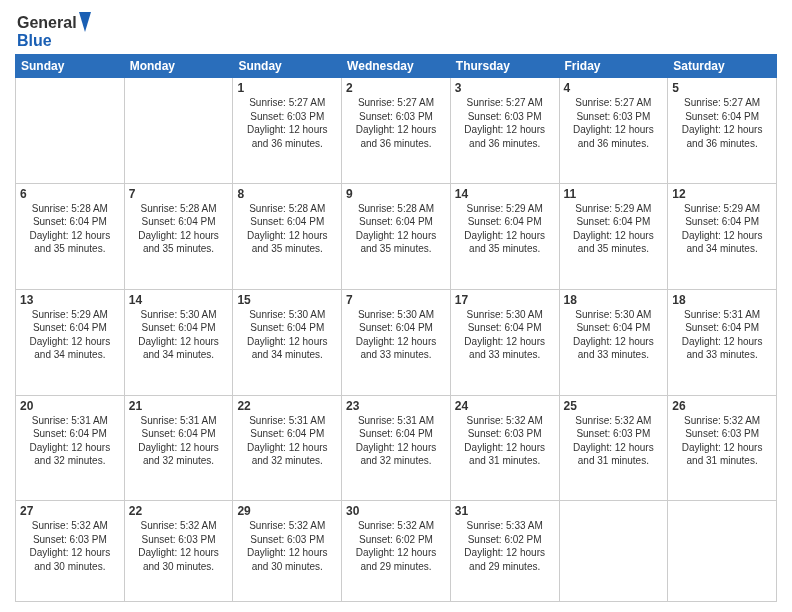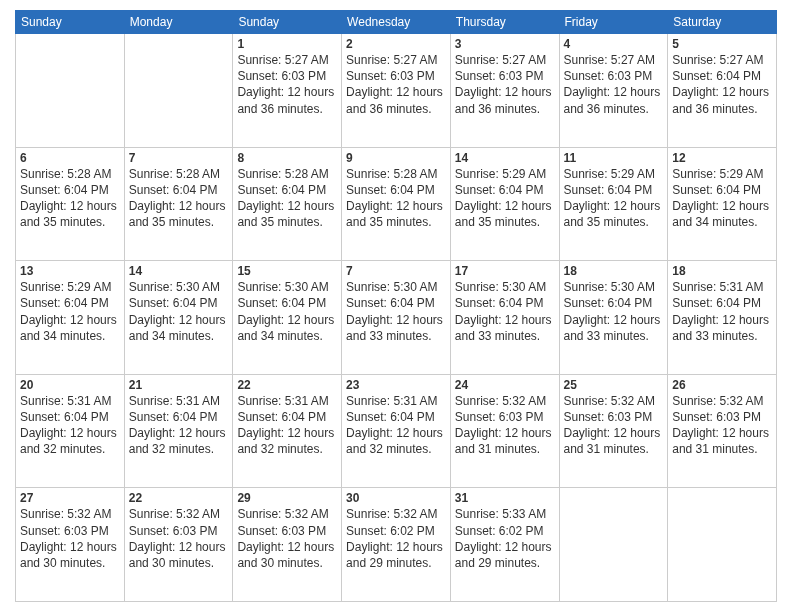--- a/index.html
+++ b/index.html
@@ -52,49 +52,63 @@
       border-collapse: collapse;
       width: 100%;
       flex: 1;
     }
     .calendar th {
       background: #2a6ebb;
       color: #fff;
       text-align: left;
       padding: 4px 5px;
       font-size: 12px;
-      font-weight: normal;
+      font-weight: bold;
       border: 1px solid #2a6ebb;
     }
     .calendar td {
       border: 1px solid #ccc;
       vertical-align: top;
       padding: 3px 4px;
       width: calc(100% / 7);
       height: 80px;
     }
     .day-num {
       font-weight: bold;
       font-size: 12px;
       color: #333;
       display: block;
       margin-bottom: 1px;
     }
     .cell-text {
-      font-size: 12px;
+      font-size: 10px;
       color: #333;
       line-height: 1.35;
+      text-align: center;
     }
     .empty { background: #fff; }
     tr:last-child td { height: 75px; }
   </style>
 </head>
 <body>
 
 <div class="page">
+  <div class="header">
+    <div class="logo">
+      <svg class="logo-icon" viewBox="0 0 80 40" style="width: 80px; height: 40px;">
+          <text x="2" y="18" font-size="16" font-weight="bold" fill="#333" font-family="Arial">General</text>
+          <text x="2" y="36" font-size="16" font-weight="bold" fill="#1a5fb4" font-family="Arial">Blue</text>
+          <polygon points="64,2 76,2 70,22" fill="#1a5fb4"></polygon>
+        </svg>
+    </div>
+    <div class="title-block">
+      <div class="main-title"></div>
+      <div class="subtitle"></div>
+    </div>
+  </div>
 
   <table class="calendar">
     <thead>
       <tr id="days-header">
           <th>Sunday</th>
           <th>Monday</th>
           <th>Sunday</th>
           <th>Wednesday</th>
           <th>Thursday</th>
           <th>Friday</th>

